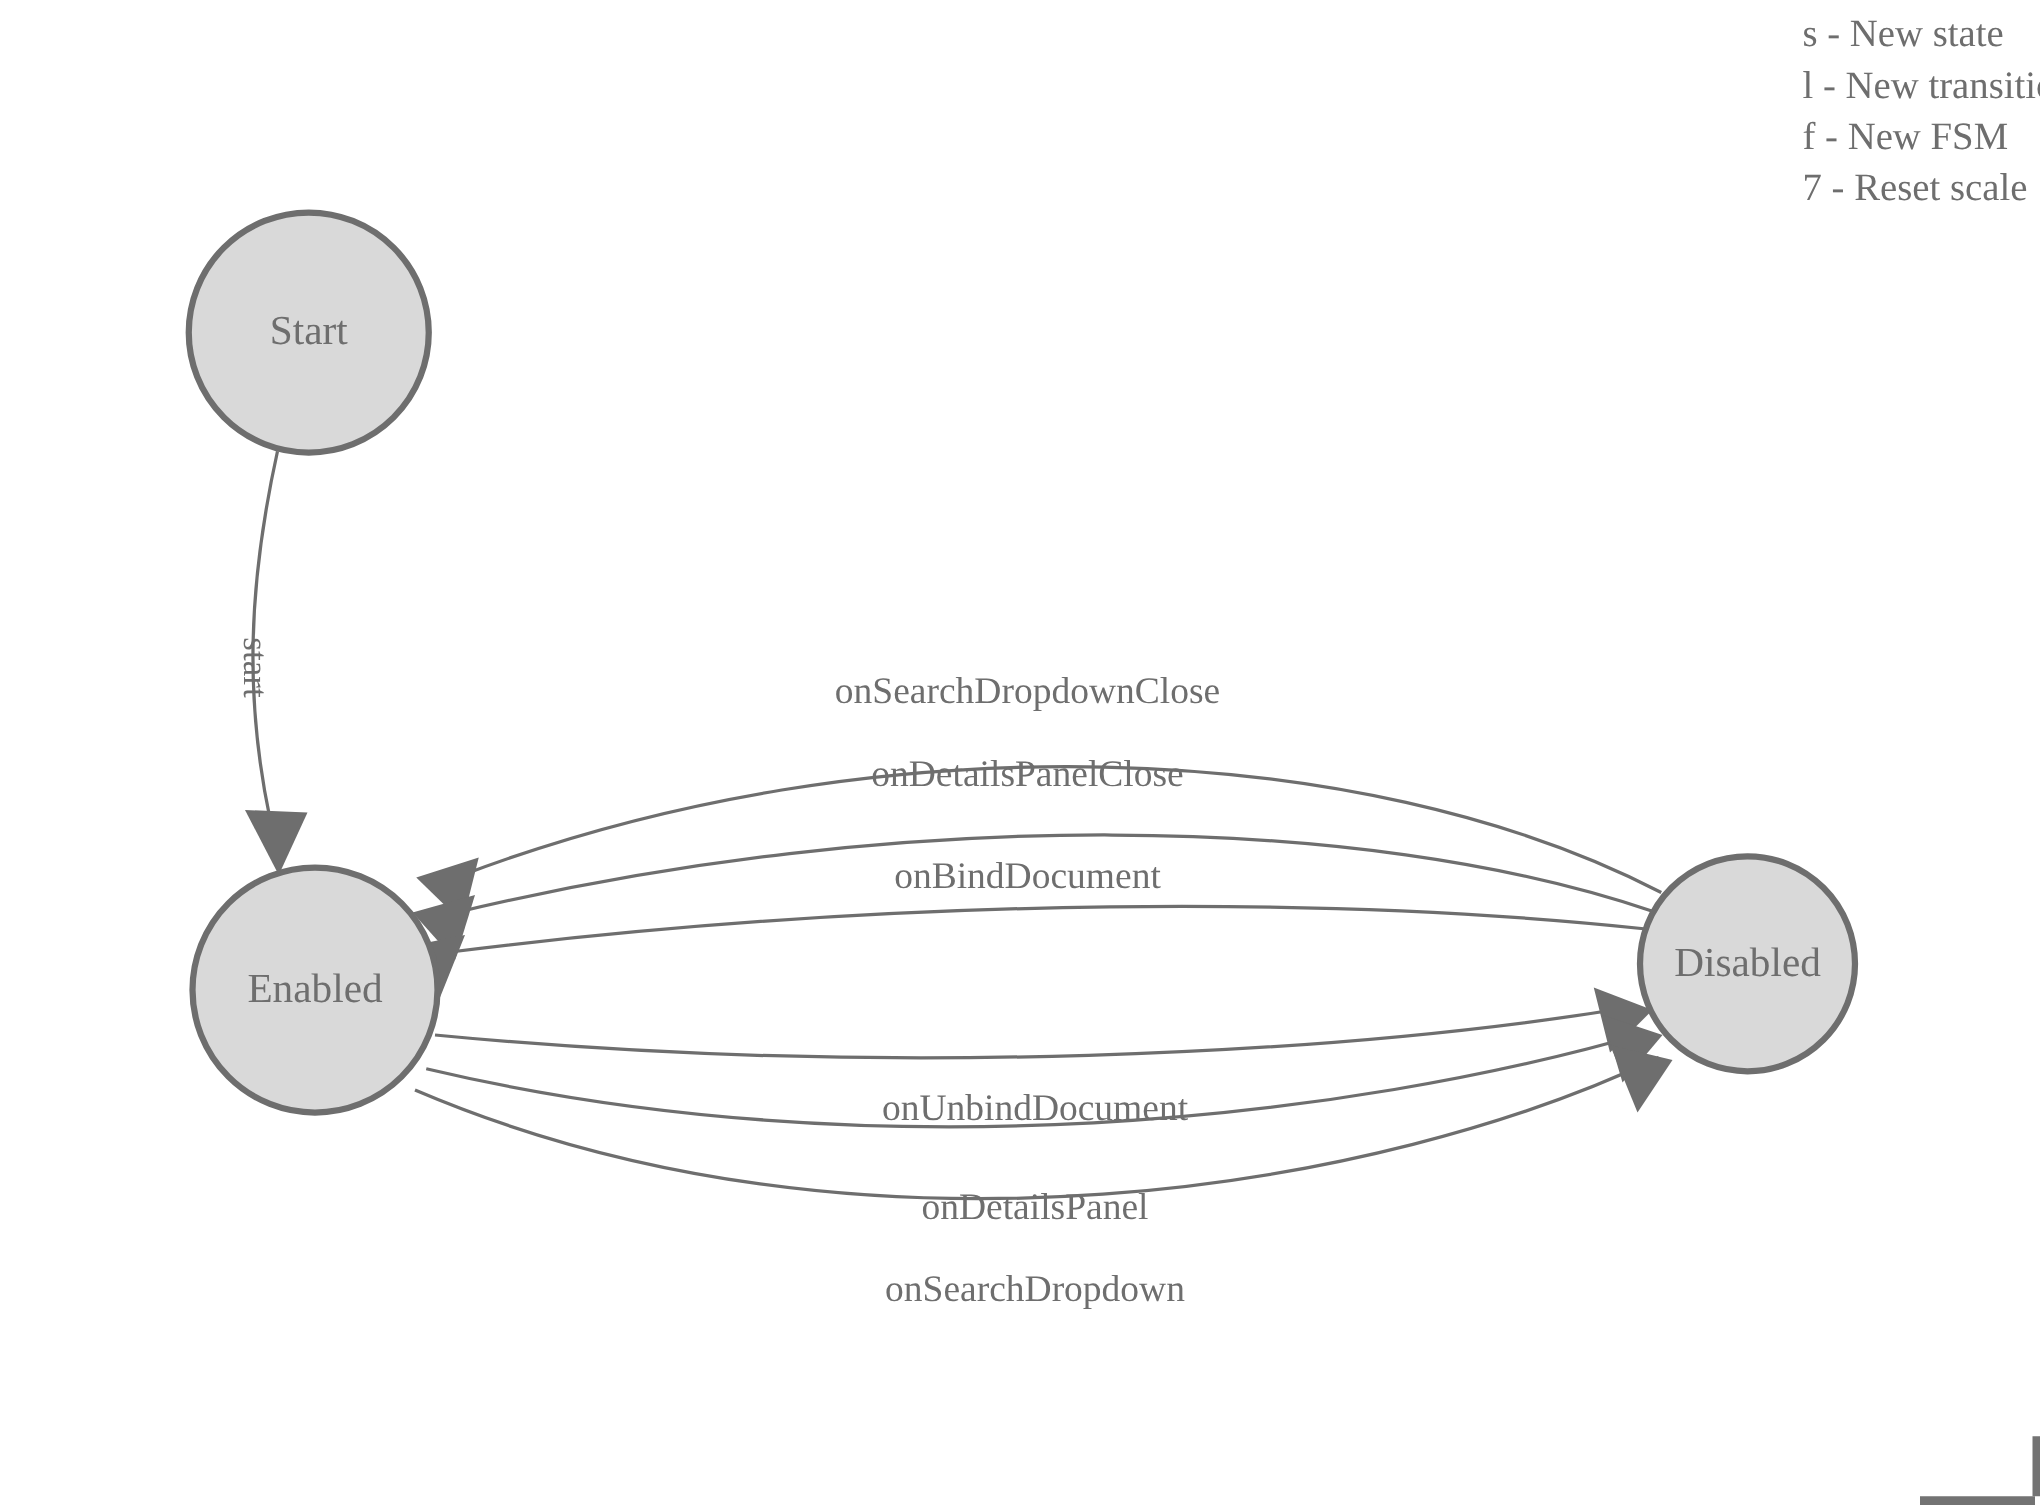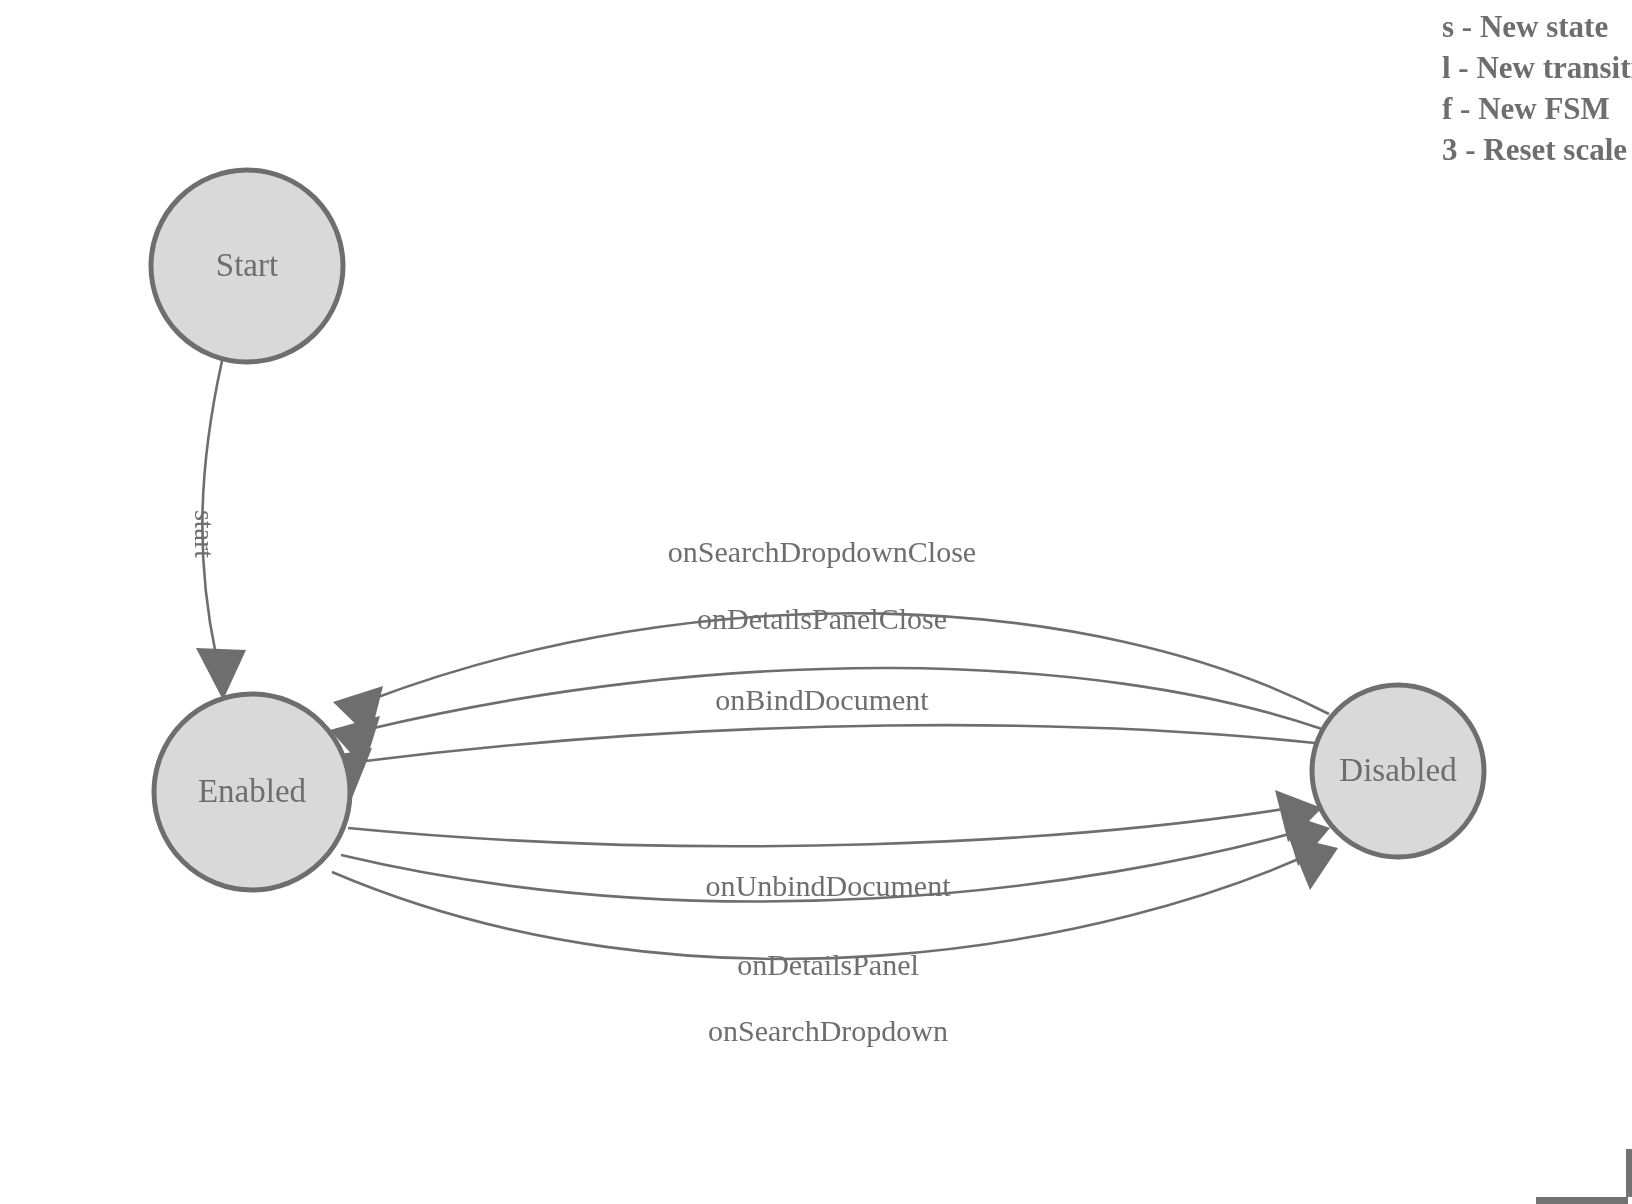--- a/index.html
+++ b/index.html
@@ -64,21 +64,20 @@
   }
   #help-panel {
     position: absolute;
     right: 0;
     top: 0;
     width: 200px;
     overflow: hidden;
     padding-top: 6px;
     text-align: left;
     pointer-events: none;
-    font-weight: bold;
   }
   #help-panel .help-line {
     color: #6e6e6e;
     font-family: "Liberation Serif", "DejaVu Serif", serif;
     font-size: 31px;
     line-height: 41px;
     white-space: nowrap;
     margin-left: 10px;
   }
   #scroll-corner-h {
@@ -161,19 +160,19 @@
       <circle class="node-circle" cx="1398" cy="771" r="86"></circle>
       <text class="node-label" x="1398" y="773">Disabled</text>
     </g>
 
   </svg>
 
   <div id="help-panel">
     <div class="help-line">s - New state</div>
     <div class="help-line">l - New transition</div>
     <div class="help-line">f - New FSM</div>
-    <div class="help-line">3 - Reset scale</div>
+    <div class="help-line">7 - Reset scale</div>
   </div>
 
   <div id="scroll-corner-h"></div>
   <div id="scroll-corner-v"></div>
 
 </div>
 
 </body></html>

